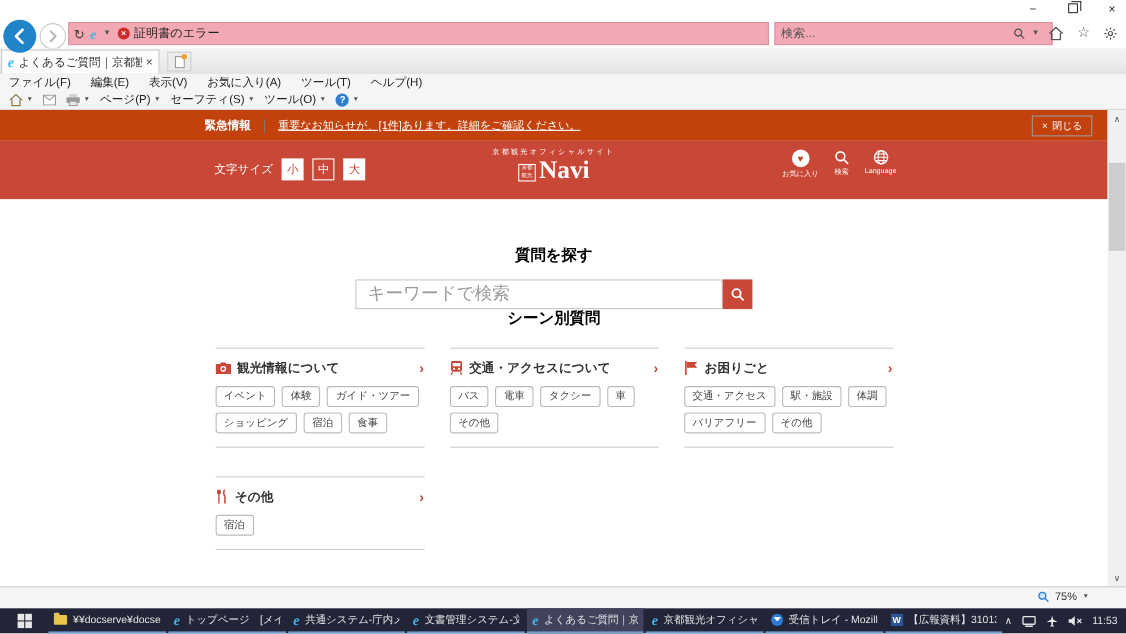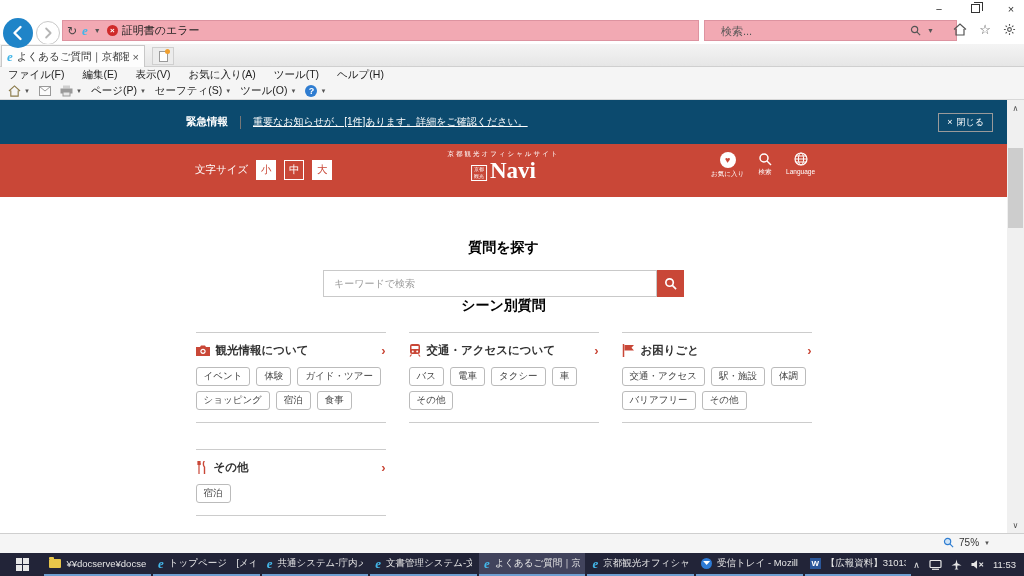--- a/index.html
+++ b/index.html
@@ -15,41 +15,41 @@
 
   .navrow { position:absolute; left:0; top:17px; width:1024px; height:27px; background:#fff; }
   .navbtn-back { position:absolute; left:3px; top:1px; width:30px; height:30px; border-radius:50%; background:#1f84c8; display:flex; align-items:center; justify-content:center; z-index:5; }
   .navbtn-fwd { position:absolute; left:36px; top:4px; width:24px; height:24px; border-radius:50%; background:#fff; border:1px solid #c9c9c9; display:flex; align-items:center; justify-content:center; }
   .addressbar { position:absolute; left:62px; top:3px; width:637px; height:21px; background:#f2a9b3; border:1px solid #dd93a0; display:flex; align-items:center; padding:0 4px; }
   .addr-url { flex:1; white-space:nowrap; overflow:hidden; font-size:11px; color:#6b6b6b; margin-left:4px; }
   .addr-url b { color:#1a1a1a; font-weight:bold; }
   .dd-arrow { font-size:7px; color:#555; margin:0 6px; }
   .certerr { display:flex; align-items:center; gap:4px; color:#222; font-size:11px; white-space:nowrap; padding-right:2px; }
   .cert-ico { width:11px; height:11px; border-radius:50%; background:#cf2a2a; color:#fff; font-size:8px; line-height:11px; text-align:center; font-weight:bold; }
-  .searchbox { position:absolute; left:704px; top:3px; width:253px; height:21px; background:#f2a9b3; border:1px solid #dd93a0; display:flex; align-items:center; padding:0 16px; }
+  .searchbox { position:absolute; left:704px; top:3px; width:253px; height:21px; background:#f2a9b3; border:1px solid #dd93a0; display:flex; align-items:center; padding:0 5px; }
   .searchbox input { flex:1; border:none; background:transparent; font-family:inherit; font-size:11px; color:#444; outline:none; }
   .searchbox input::placeholder { color:#555; }
   .chrome-icons { position:absolute; right:8px; top:5px; display:flex; gap:12px; align-items:center; color:#555; }
 
   .tabrow { position:absolute; left:0; top:44px; width:1024px; height:23px; background:linear-gradient(#f4f4f4,#e6e6e6); border-bottom:1px solid #cfcfcf; }
   .tab { position:absolute; left:1px; top:1px; width:144px; height:22px; background:#fdfdfd; border:1px solid #c8c8c8; border-bottom:none; display:flex; align-items:center; padding:0 5px; gap:4px; }
   .tab-title { flex:1; font-size:10.5px; color:#333; white-space:nowrap; overflow:hidden; }
   .tab-close { color:#555; font-size:11px; }
   .newtab { position:absolute; left:152px; top:3px; width:22px; height:18px; background:#ececec; border:1px solid #cfcfcf; display:flex; align-items:center; justify-content:center; }
   .newtab-page { width:9px; height:11px; background:#fff; border:1px solid #999; position:relative; }
   .newtab-page::after { content:""; position:absolute; right:-3px; top:-3px; width:5px; height:5px; border-radius:50%; background:#f0a030; }
 
   .menubar { position:absolute; left:0; top:67px; width:1024px; height:16px; background:#f5f5f5; display:flex; align-items:center; padding-left:8px; gap:18px; font-size:10.5px; color:#222; }
   .cmdbar { position:absolute; left:0; top:83px; width:1024px; height:17px; background:#f5f5f5; border-bottom:1px solid #d8d8d8; display:flex; align-items:center; padding-left:8px; gap:9px; font-size:10.5px; color:#222; }
   .cmd-group { display:flex; align-items:center; gap:3px; }
   .tiny-dd { font-size:6px; color:#555; }
 
   
   .viewport { position:absolute; left:0; top:100px; width:1007px; height:433px; background:#fff; overflow:hidden; }
-  .emergency { height:44px; background:#0c4a6e; display:flex; align-items:center; color:#fff; padding:0 14px 0 186px; }
+  .emergency { height:28px; background:#c2410c; display:flex; align-items:center; color:#fff; padding:0 14px 0 186px; }
   .em-label { font-weight:bold; font-size:10.5px; white-space:nowrap; }
   .em-sep { width:1px; height:13px; background:#777; margin:0 12px; }
   .em-link { font-size:10px; color:#fff; text-decoration:underline; white-space:nowrap; }
   .em-close { margin-left:auto; border:1px solid #9a9a9a; color:#fff; font-size:9px; padding:2px 8px; display:flex; align-items:center; gap:4px; background:transparent; }
 
   .siteheader { height:53px; background:#c94737; position:relative; color:#fff; }
   .fs-group { position:absolute; left:195px; top:16px; display:flex; align-items:center; gap:8px; }
   .fs-label { font-size:10.5px; }
   .fs-btn { width:20px; height:20px; display:flex; align-items:center; justify-content:center; font-size:10.5px; }
   .fs-solid { background:#fff; color:#c94737; }
@@ -59,21 +59,21 @@
   .logo-row { display:flex; align-items:flex-end; gap:3px; justify-content:center; margin-top:2px; }
   .logo-box { width:16px; height:16px; border:1px solid #fff; font-size:5px; line-height:7px; display:flex; flex-direction:column; align-items:center; justify-content:center; }
   .logo-navi { font-family:"Liberation Serif","DejaVu Serif",serif; font-size:23px; font-weight:bold; line-height:20px; }
   .hdr-icons { position:absolute; right:192px; top:8px; display:flex; gap:14px; }
   .hdr-ic { display:flex; flex-direction:column; align-items:center; gap:2px; font-size:6.5px; }
   .heart-circle { width:16px; height:16px; border-radius:50%; background:#fff; display:flex; align-items:center; justify-content:center; color:#c94737; font-size:9px; }
 
   .content { padding-top:42px; }
   .h-section { text-align:center; font-size:14px; font-weight:bold; color:#000000; }
   .searchrow { display:flex; justify-content:center; margin-top:13px; }
-  .kw-input { width:334px; height:27px; border:1px solid #c9c9c9; font-family:inherit; font-size:10px; padding:0 10px; color:#333; outline:none; }
+  .kw-input { width:334px; height:27px; border:1px solid #c9c9c9; font-family:inherit; font-size:16px; padding:0 10px; color:#333; outline:none; }
   .kw-input::placeholder { color:#9a9a9a; }
   .kw-btn { width:27px; height:27px; background:#c94737; border:none; display:flex; align-items:center; justify-content:center; }
   .h-scene { }
   .cards { width:616px; margin:17px auto 0; display:grid; grid-template-columns:190px 190px 190px; justify-content:space-between; align-items:start; row-gap:26px; }
   .card { border-top:1px solid #ccc; border-bottom:1px solid #ccc; padding:10px 0 12px; }
   .card-head { display:flex; align-items:center; gap:6px; margin-bottom:9px; }
   .card-title { font-size:11.5px; font-weight:bold; color:#333; flex:1; }
   .card-arrow { color:#c94737; font-size:13px; font-weight:bold; line-height:10px; }
   .tags { display:flex; flex-wrap:wrap; gap:5px 6px; }
   .tag { border:1px solid #bbb; border-radius:3px; padding:2px 7px; font-size:9.5px; color:#444; background:#fff; white-space:nowrap; }

